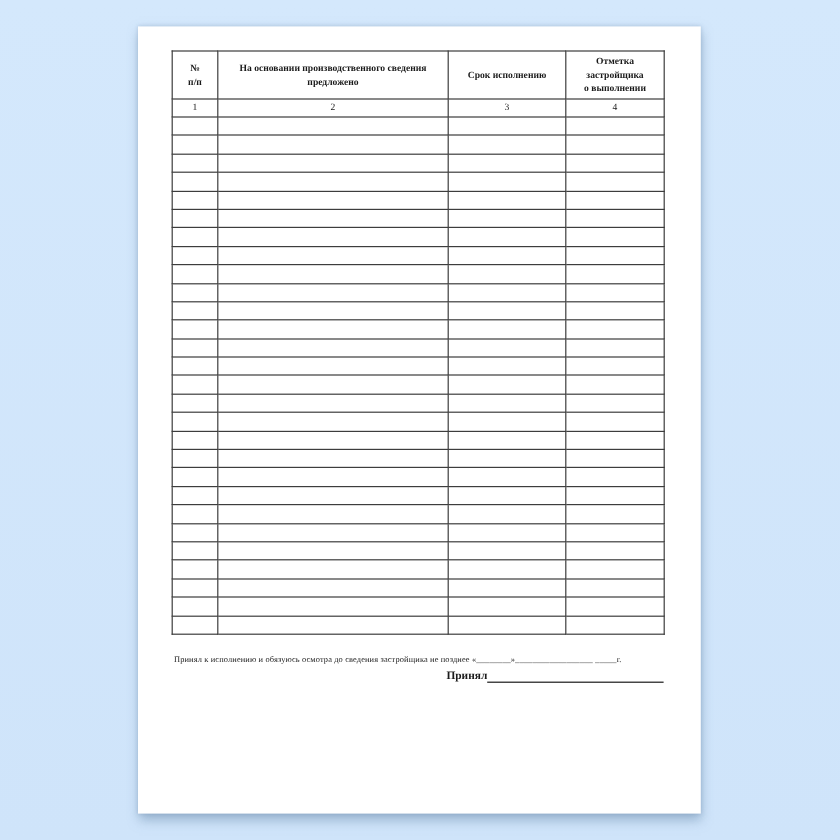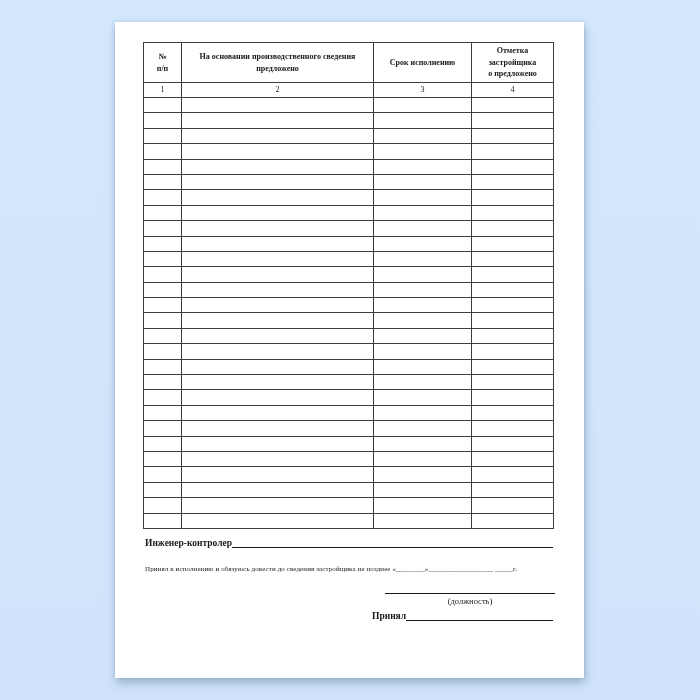--- a/index.html
+++ b/index.html
@@ -100,21 +100,21 @@
     </colgroup>
     <thead>
       <tr>
         <th>№
 п/п</th>
         <th>На основании производственного сведения
 предложено</th>
         <th>Срок исполнению</th>
         <th>Отметка
 застройщика
-о предложено</th>
+о выполнении</th>
       </tr>
       <tr class="colnum-row">
         <td>1</td>
         <td>2</td>
         <td>3</td>
         <td>4</td>
       </tr>
     </thead>
     <tbody>
         <tr class="blank-row">
@@ -283,31 +283,23 @@
           <td></td>
           <td></td>
           <td></td>
           <td></td>
         </tr>
       </tbody>
   </table>
 
   <div class="footer">
 
-    <div class="engineer-row">
-      <span>Инженер-контролер</span>
-      <span class="fill-line"></span>
-    </div>
-
-    <div class="acceptance-row">Принял к исполнению и обязуюсь довести до сведения застройщика не позднее «________»__________________ _____г.</div>
-
-    <div class="position-block">
-      <div class="position-line"></div>
-      <div>(должность)</div>
-    </div>
+
+    <div class="acceptance-row">Принял к исполнению и обязуюсь осмотра до сведения застройщика не позднее «________»__________________ _____г.</div>
+
 
     <div class="signature-row">
       <span>Принял</span>
       <span class="fill-line"></span>
     </div>
 
   </div>
 </div>
 
 </body></html>

